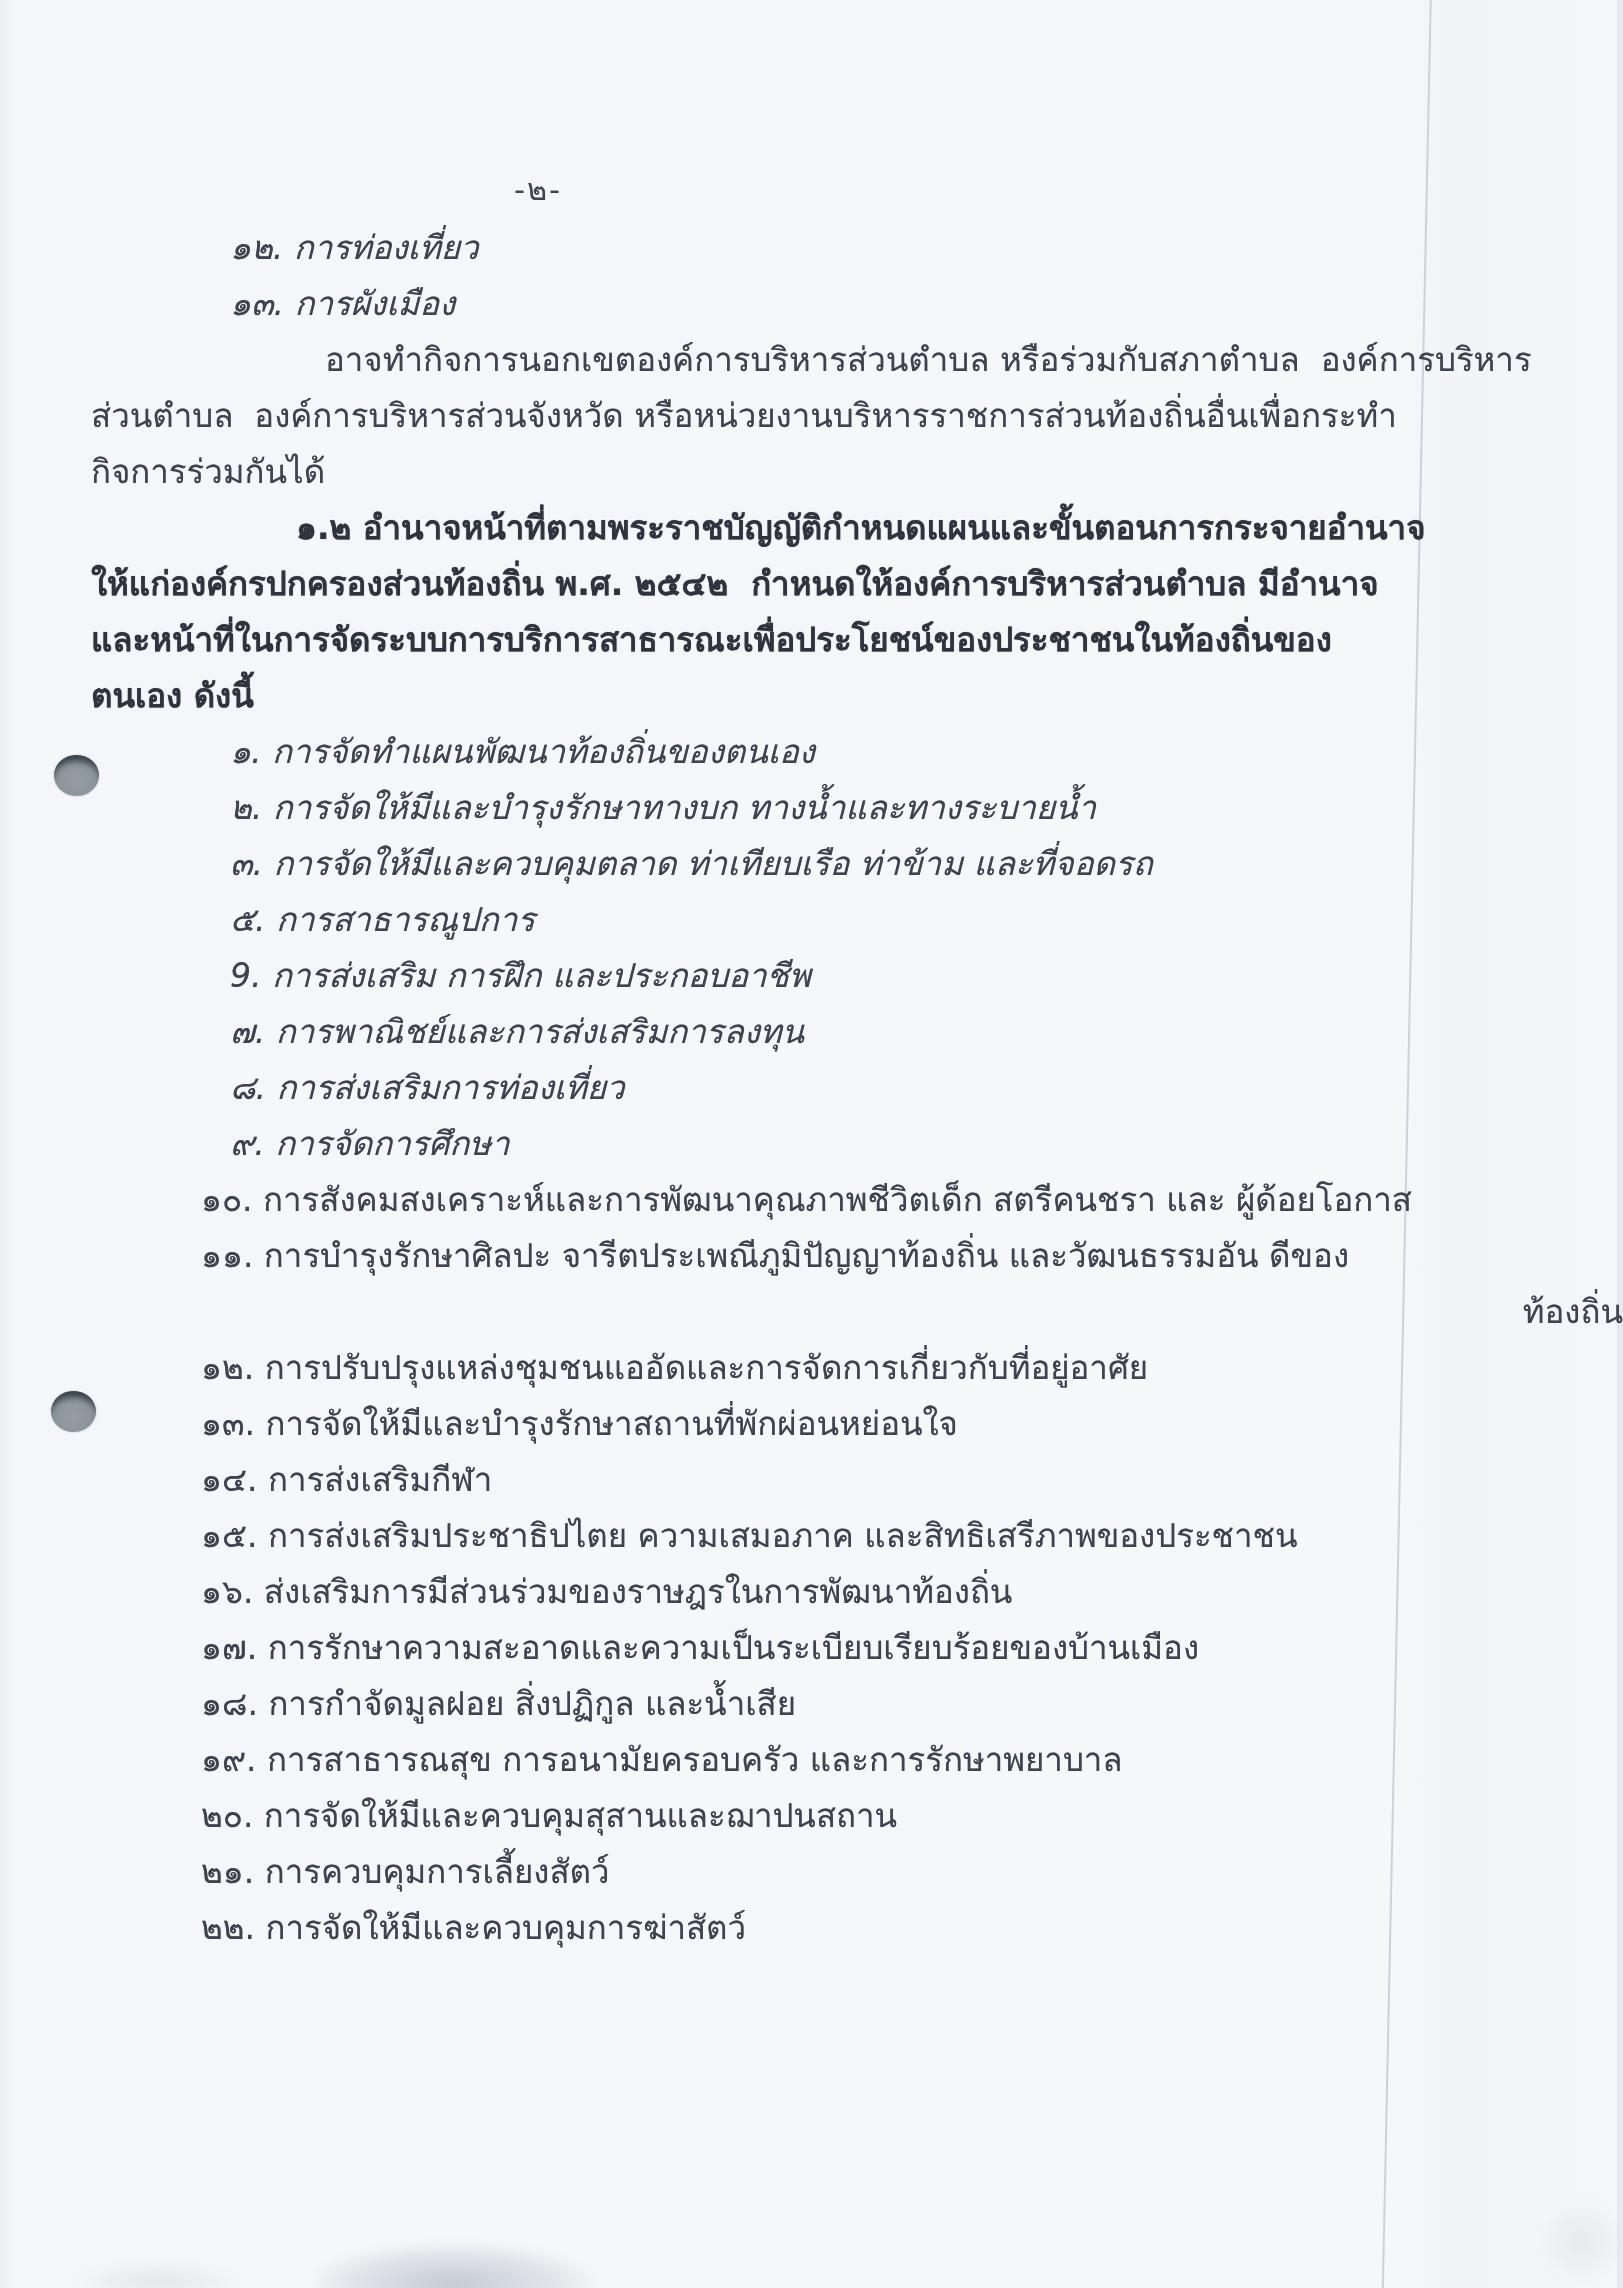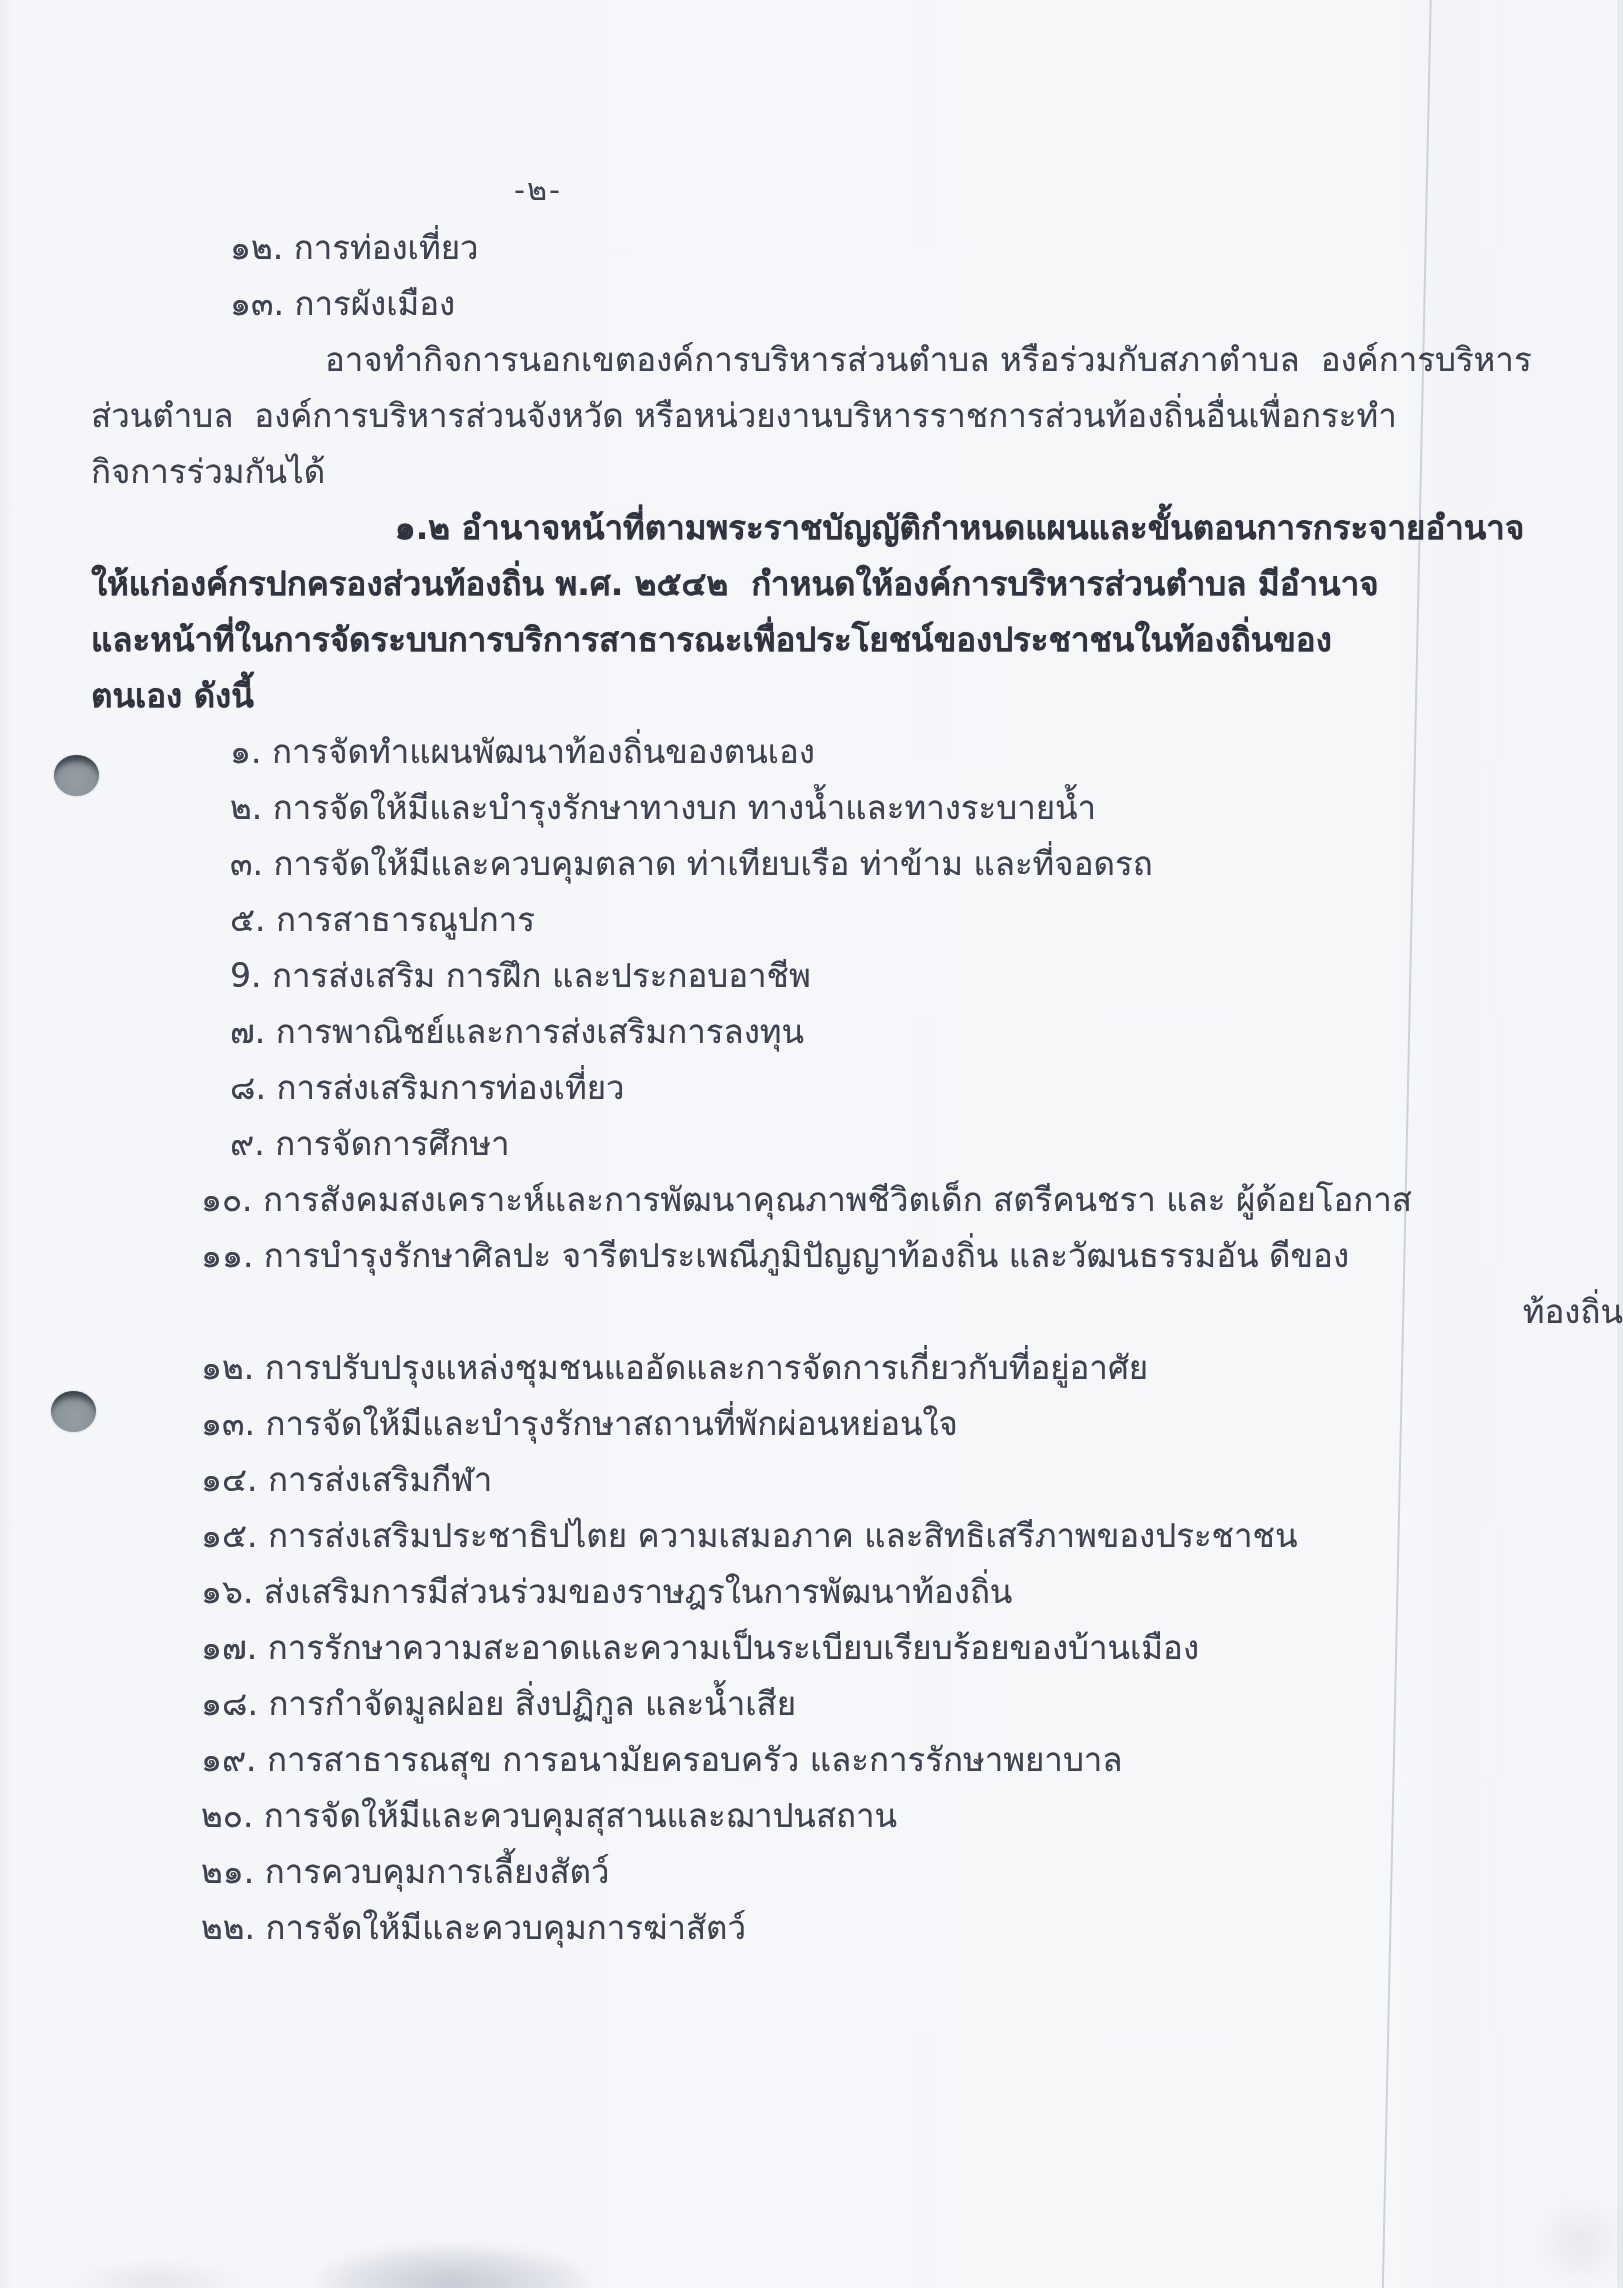--- a/index.html
+++ b/index.html
@@ -62,22 +62,22 @@
     white-space: pre;
     text-shadow: 0 0 0.6px rgba(62,67,80,0.55);
   }
   .line.bold {
     font-weight: bold;
     color: #2f333e;
     text-shadow: 0 0 0.8px rgba(47,51,62,0.7);
   }
   .in-margin { padding-left: 91px; }
   .in-para   { padding-left: 325px; }
-  .in-para2  { padding-left: 296px; text-align: center; }
-  .in-list1  { padding-left: 230px; }
+  .in-para2  { padding-left: 296px; }
+  .in-list1  { padding-left: 230px; font-style: italic; }
   .in-list2  { padding-left: 201px; }
   .in-cont   { padding-left: 153px; text-align: right; }
   
   .hole {
     position: absolute;
     width: 45px;
     height: 41px;
     border-radius: 50%;
     background: radial-gradient(ellipse at 50% 62%, #949ea3 0%, #8b959b 55%, #7b858c 80%, #616b72 100%);
     box-shadow: inset 0 10.8px 6.9px -4.9px #39424a, 0 0 2px rgba(120,128,136,0.5);

